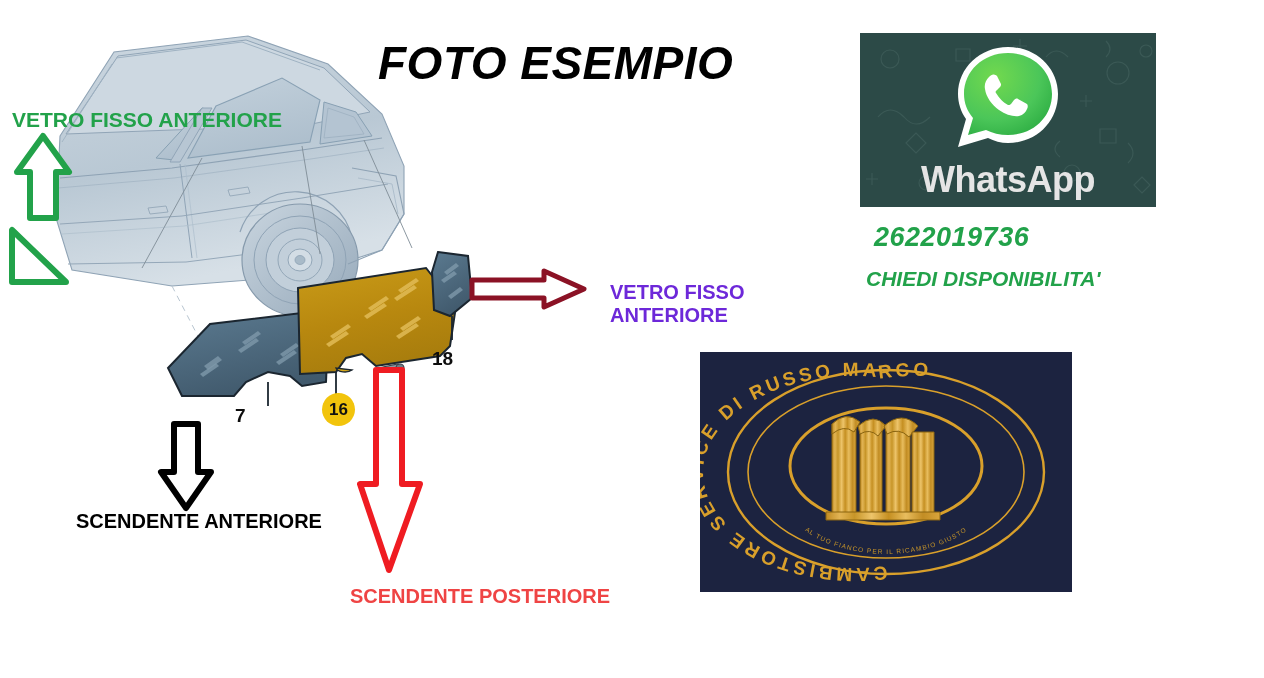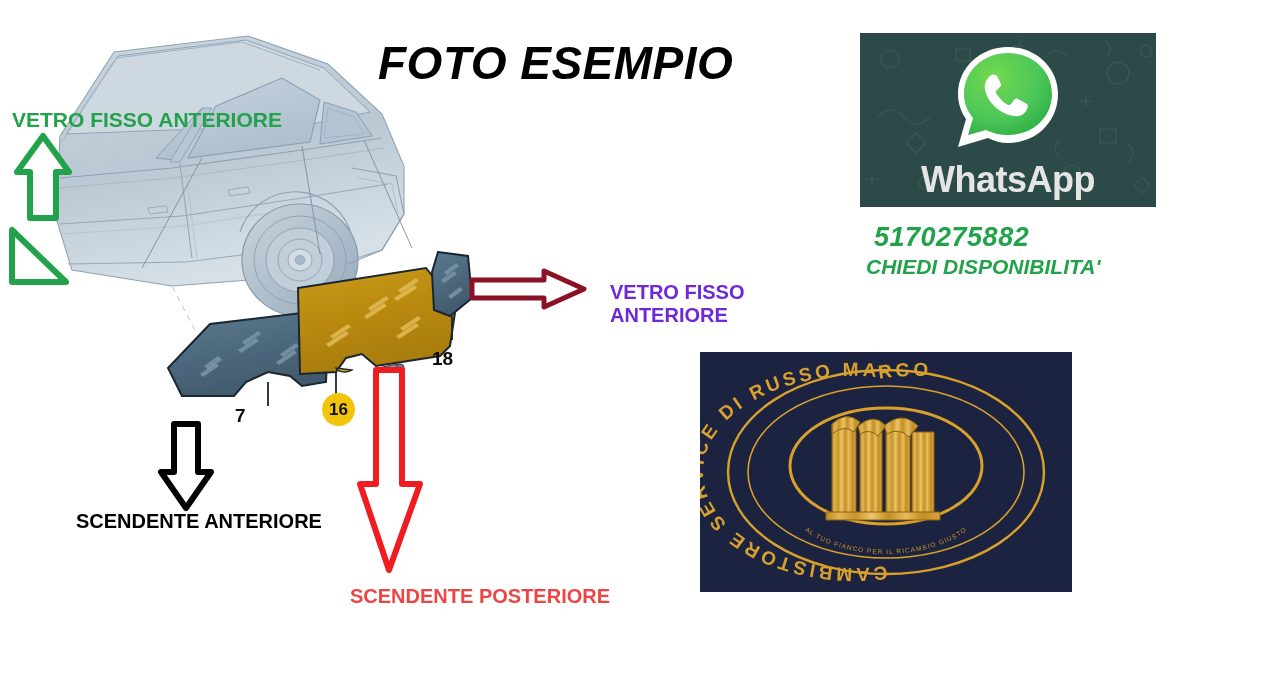--- a/index.html
+++ b/index.html
@@ -132,21 +132,21 @@
     font-weight: bold;
     font-style: italic;
   }
   #contact-phone {
     font-size: 27px;
     letter-spacing: 0.5px;
     padding-left: 8px;
   }
   .contact-line {
     font-size: 21px;
-    margin-top: 2px;
+    margin-top: 14px;
     white-space: nowrap;
   }
 
   
   #shop-logo-box {
     left: 700px; top: 352px;
     width: 372px; height: 240px;
     background: #1c2340;
     overflow: hidden;
   }
@@ -359,21 +359,21 @@
       <path d="M43,34 c-2,-1 -4,0 -6,2 c-3,3 -5,7 -4,12 c1,8 7,16 14,21 c7,5 15,7 20,6
                c4,-1 7,-4 8,-7 c1,-2 1,-4 0,-5 l-9,-5 c-1,-1 -3,0 -4,1 l-3,4
                c-1,1 -2,1 -3,1 c-4,-2 -9,-7 -12,-12 c-1,-1 0,-2 1,-3 l3,-3
                c1,-1 1,-2 1,-3 l-4,-8 c-1,-1 -1,-1 -2,-1 Z" fill="#ffffff"></path>
     </svg>
 
     <div id="whatsapp-wordmark">WhatsApp</div>
   </div>
 
   <div id="contact-block" class="abs">
-    <div id="contact-phone">5170275882</div>
+    <div id="contact-phone">2622019736</div>
     <div class="contact-line">CHIEDI DISPONIBILITA'</div>
   </div>
 
   <div id="shop-logo-box" class="abs">
     <svg id="shop-logo-svg" viewBox="0 0 372 240">
       <defs>
         <path id="ringPath" d="M 186,214 A 152,96 0 1 1 186,26 A 152,96 0 1 1 186,214"></path>
         <path id="ringPathTop" d="M 42,120 A 144,92 0 0 1 330,120"></path>
         <path id="ringPathBottomArc" d="M 84,152 A 104,62 0 0 0 288,152"></path>
         <linearGradient id="goldWood" x1="0" y1="0" x2="1" y2="0">

